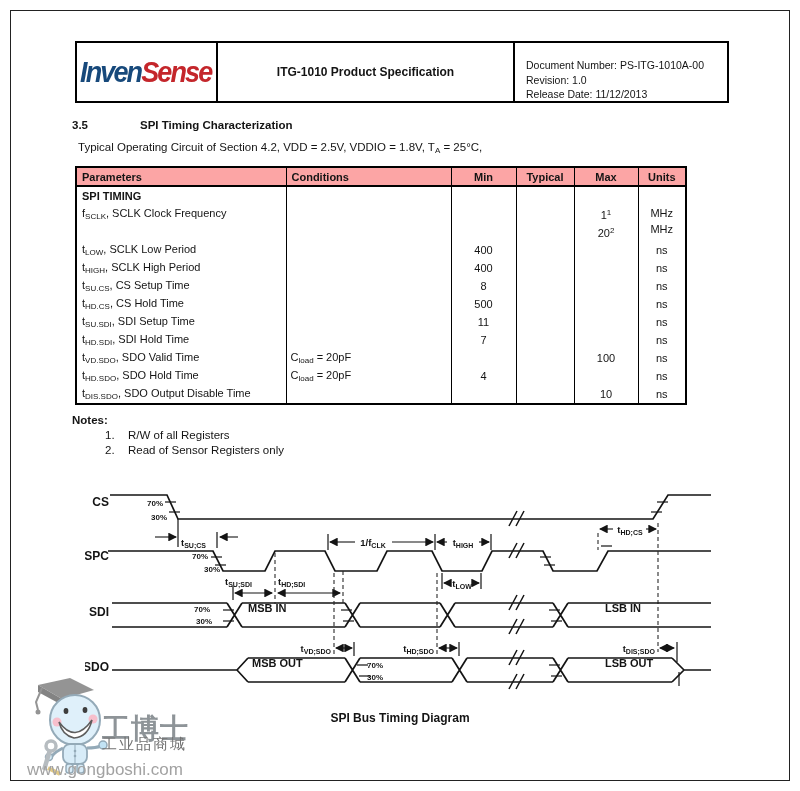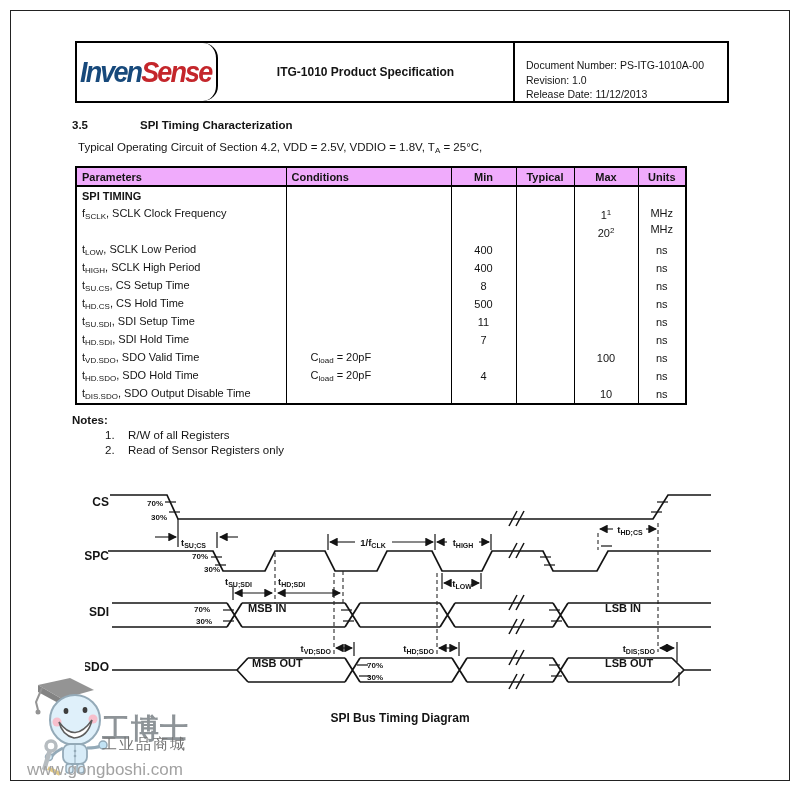--- a/index.html
+++ b/index.html
@@ -4,42 +4,42 @@
 <style>
   html,body{margin:0;padding:0;}
   body{width:800px;height:791px;position:relative;background:#fff;color:#141414;
        font-family:"Liberation Sans","DejaVu Sans",sans-serif;overflow:hidden;}
   .abs{position:absolute;}
   #page-border{left:10px;top:10px;width:778px;height:769px;border:1px solid #222;}
 
   
   #hdr{left:75px;top:41px;width:650px;height:58px;border:2px solid #000;display:flex;background:#fff;}
   .hcell{height:100%;box-sizing:border-box;}
-  #logo-cell{width:141px;border-right:2px solid #000;display:flex;align-items:center;padding-left:3px;overflow:hidden;border-radius:15px;}
+  #logo-cell{width:141px;border-right:2px solid #000;display:flex;align-items:center;padding-left:3px;overflow:hidden;}
   #logo{font-style:italic;font-weight:bold;font-size:29px;letter-spacing:-2px;white-space:nowrap;transform:scaleX(.93);transform-origin:left center;}
   #logo .b{color:#17497b;} #logo .r{color:#c4262b;}
   #title-cell{flex:1;border-right:2px solid #000;display:flex;align-items:center;justify-content:center;
               font-weight:bold;font-size:12px;}
   #doc-cell{width:212px;font-size:10.5px;line-height:14.5px;padding:15px 0 0 11px;}
 
   
   #sec-num{left:72px;top:119px;font-weight:bold;font-size:11.5px;}
   #sec-title{left:140px;top:119px;font-weight:bold;font-size:11.5px;}
   #intro{left:78px;top:141px;font-size:11.5px;}
   .subt{font-size:8px;vertical-align:-2px;}
   .supt{font-size:8px;vertical-align:4px;}
 
   
   #spec-table{left:75px;top:166px;}
   table{border-collapse:collapse;table-layout:fixed;width:610px;font-size:11px;border:2px solid #000;}
-  th{background:#f0abfc;border:1px solid #000;border-bottom:2px solid #000;height:17px;padding:0 4px;font-size:11px;}
+  th{background:#fca5a5;border:1px solid #000;border-bottom:2px solid #000;height:17px;padding:0 4px;font-size:11px;}
   th.l{text-align:left;padding-left:5px;}
   td{border-left:1px solid #000;border-right:1px solid #000;border-top:none;border-bottom:none;
      padding:0;height:18px;vertical-align:middle;overflow:hidden;}
-  td.p{padding-left:5px;} td.cond{padding-left:24px;} td.n{text-align:center;}
+  td.p{padding-left:5px;} td.cond{padding-left:4px;} td.n{text-align:center;}
   tr.grp td{font-weight:bold;}
   tr.frow td{height:34px;vertical-align:top;line-height:16px;}
 
   
   #notes{left:72px;top:413px;font-size:11.5px;line-height:15px;}
   #notes .nlabel{font-weight:bold;}
   #notes .item{margin-left:33px;}
   #notes .num{display:inline-block;width:23px;}
 
   

